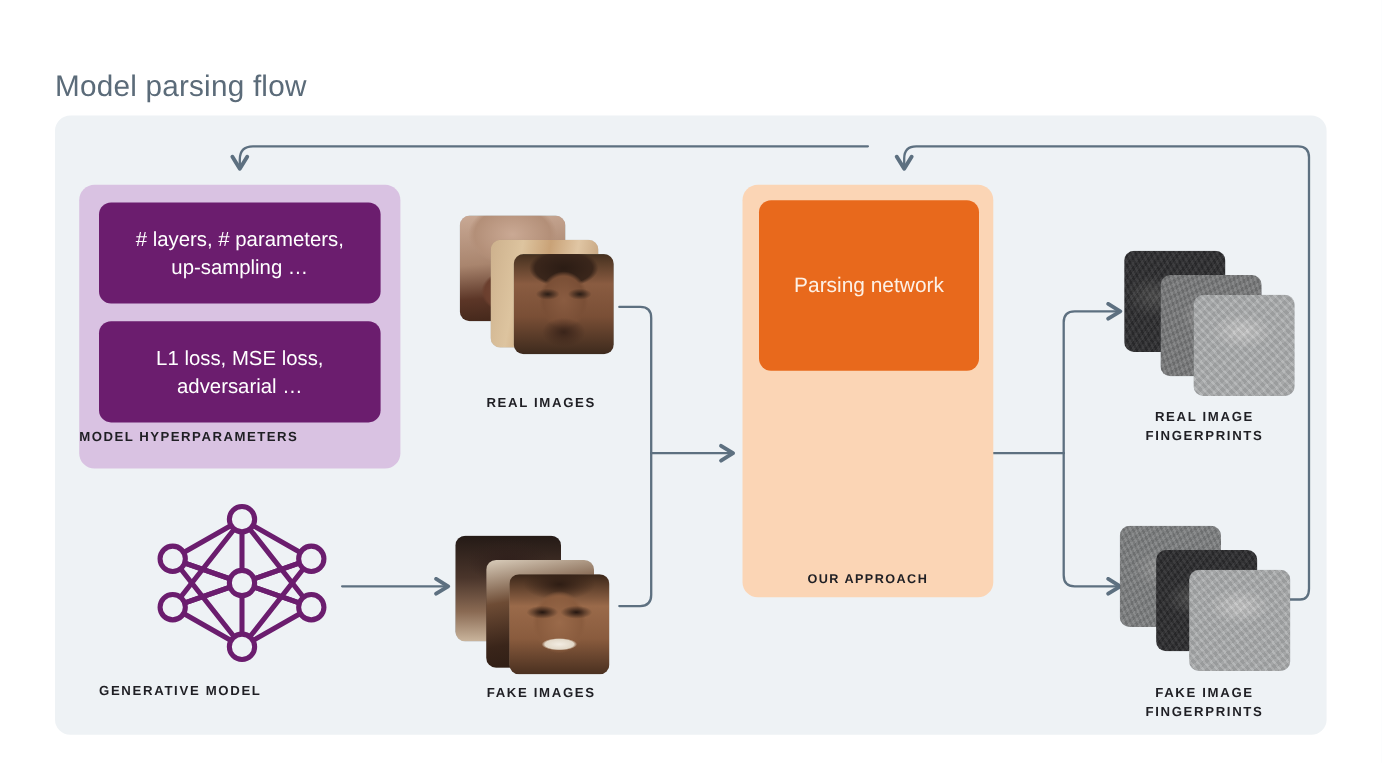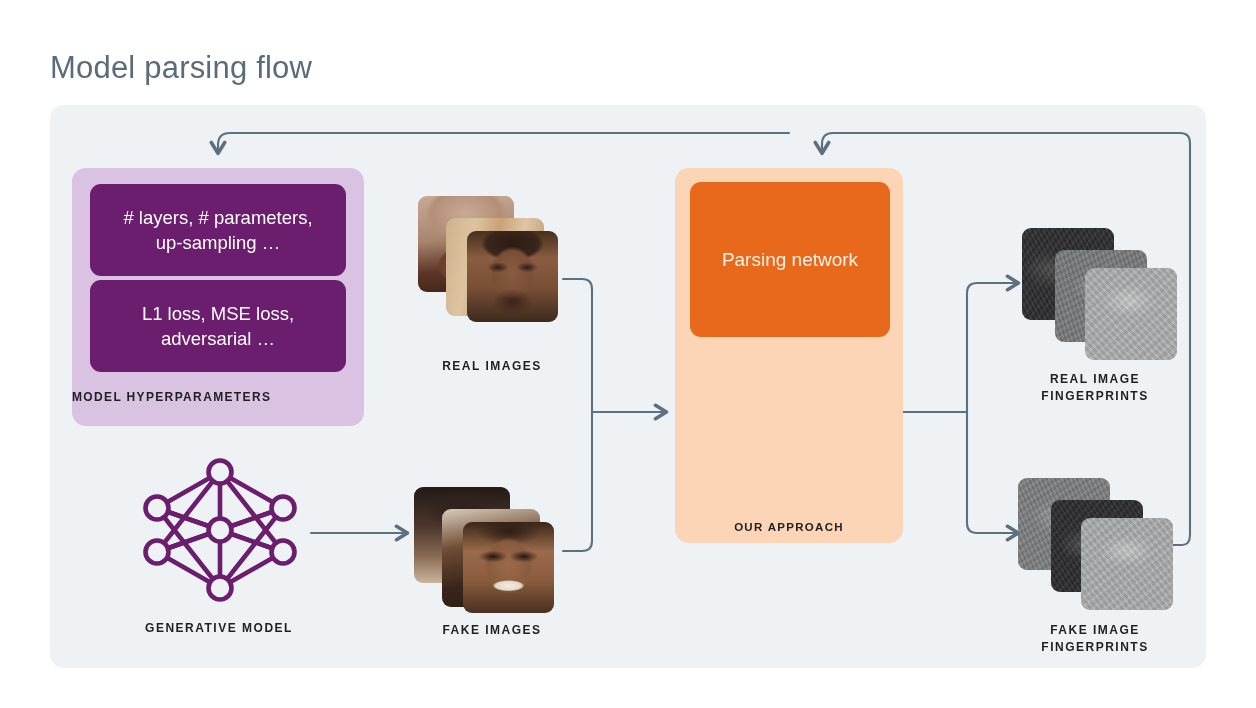--- a/index.html
+++ b/index.html
@@ -2,22 +2,22 @@
 <html><head>
 <meta charset="utf-8">
 <style>
   html,body{margin:0;padding:0;background:#ffffff;}
   body{
     width:1256px;height:708px;position:relative;overflow:hidden;
     font-family:"Liberation Sans","DejaVu Sans",sans-serif;
     -webkit-font-smoothing:antialiased;
   }
   #page-title{
-    position:absolute;left:50px;top:50px;
-    font-size:31px;font-weight:400;color:#5b6b79;letter-spacing:.2px;
+    position:absolute;left:50px;top:63px;
+    font-size:27px;font-weight:400;color:#5b6b79;letter-spacing:.2px;
     white-space:nowrap;
   }
   #panel{
     position:absolute;left:50px;top:105px;width:1156px;height:563px;
     background:#eef2f5;border-radius:14px;
   }
   .svg-layer{position:absolute;left:0;top:0;width:1256px;height:708px;pointer-events:none;}
 
   
   #hp-group{
@@ -25,21 +25,21 @@
     background:#d9c2e2;border-radius:14px;
   }
   .hp-box{
     position:absolute;left:18px;width:256px;height:92px;
     background:#6b1d6e;border-radius:11px;
     display:flex;align-items:center;justify-content:center;text-align:center;
     color:#ffffff;font-size:18.5px;line-height:25px;font-weight:400;
     padding:0 24px;box-sizing:border-box;
   }
   #hp-box-1{top:16px;}
-  #hp-box-2{top:112px;}
+  #hp-box-2{top:124px;}
   #hp-caption{
     position:absolute;left:0;right:0;top:222px;text-align:left;
     font-size:12px;font-weight:700;letter-spacing:1.35px;color:#1f1f24;
   }
 
   
   #approach-group{
     position:absolute;left:675px;top:168px;width:228px;height:375px;
     background:#fbd5b5;border-radius:14px;
   }
@@ -73,21 +73,21 @@
 
   
   .face{background-repeat:no-repeat;}
 
   
   .fp{border-radius:9px;}
 
   
   #gen-model{position:absolute;left:140px;top:455px;width:160px;height:150px;}
   #gen-caption{
-    position:absolute;left:90px;top:621px;width:258px;text-align:center;
+    position:absolute;left:90px;top:621px;width:258px;text-align:left;
     font-size:12px;font-weight:700;letter-spacing:1.5px;color:#1f1f24;
   }
 </style>
 </head>
 <body>
 
 <div id="page-title">Model parsing flow</div>
 
 <div id="panel"></div>
 

